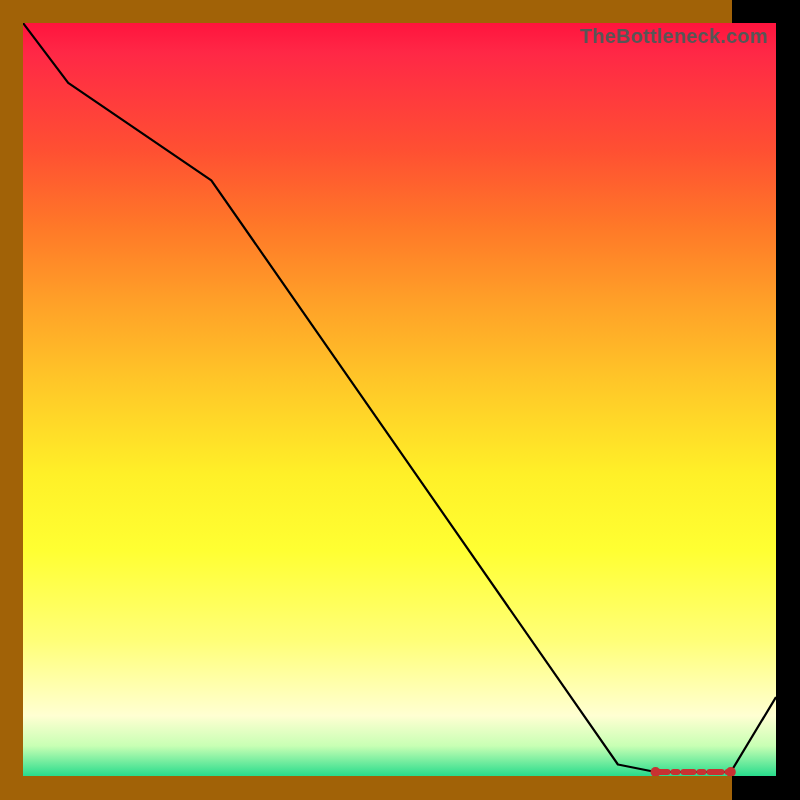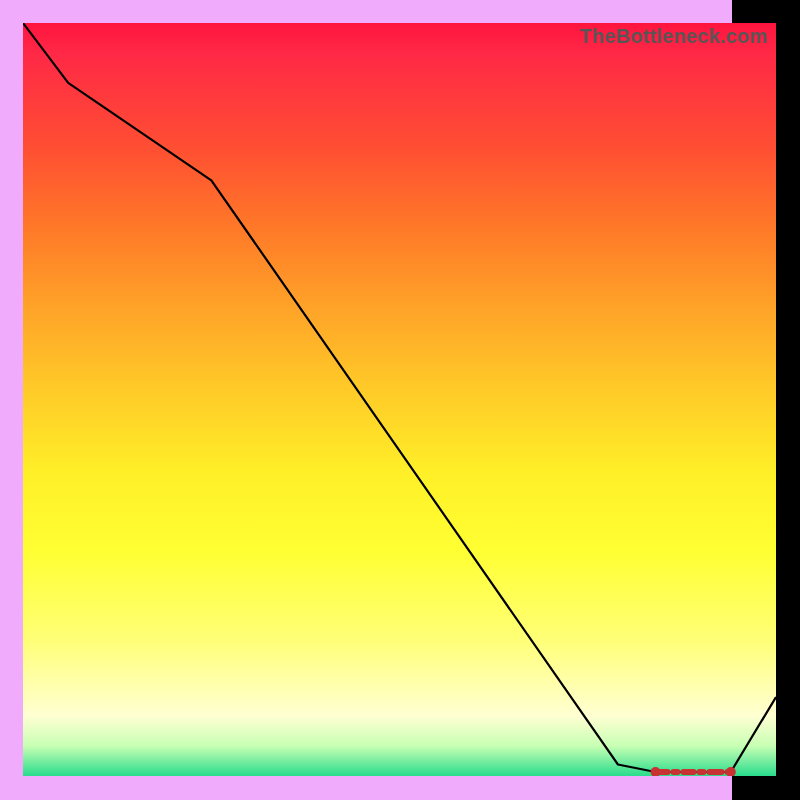--- a/index.html
+++ b/index.html
@@ -1,20 +1,20 @@
 <!DOCTYPE html>
 <html><head>
 <meta charset="utf-8">
 <style>
   * { margin: 0; padding: 0; box-sizing: border-box; }
   html, body { width: 800px; height: 800px; background: #000; overflow: hidden; }
   .frame {
     width: 732px;
     height: 800px;
-    background: #f0abfc;
+    background: #a16207;
     position: relative;
   }
   .plot {
     position: absolute;
     left: 23px;
     top: 23px;
     width: 753px;
     height: 753px;
     background: linear-gradient(to bottom,
       #ff143e 0%,

